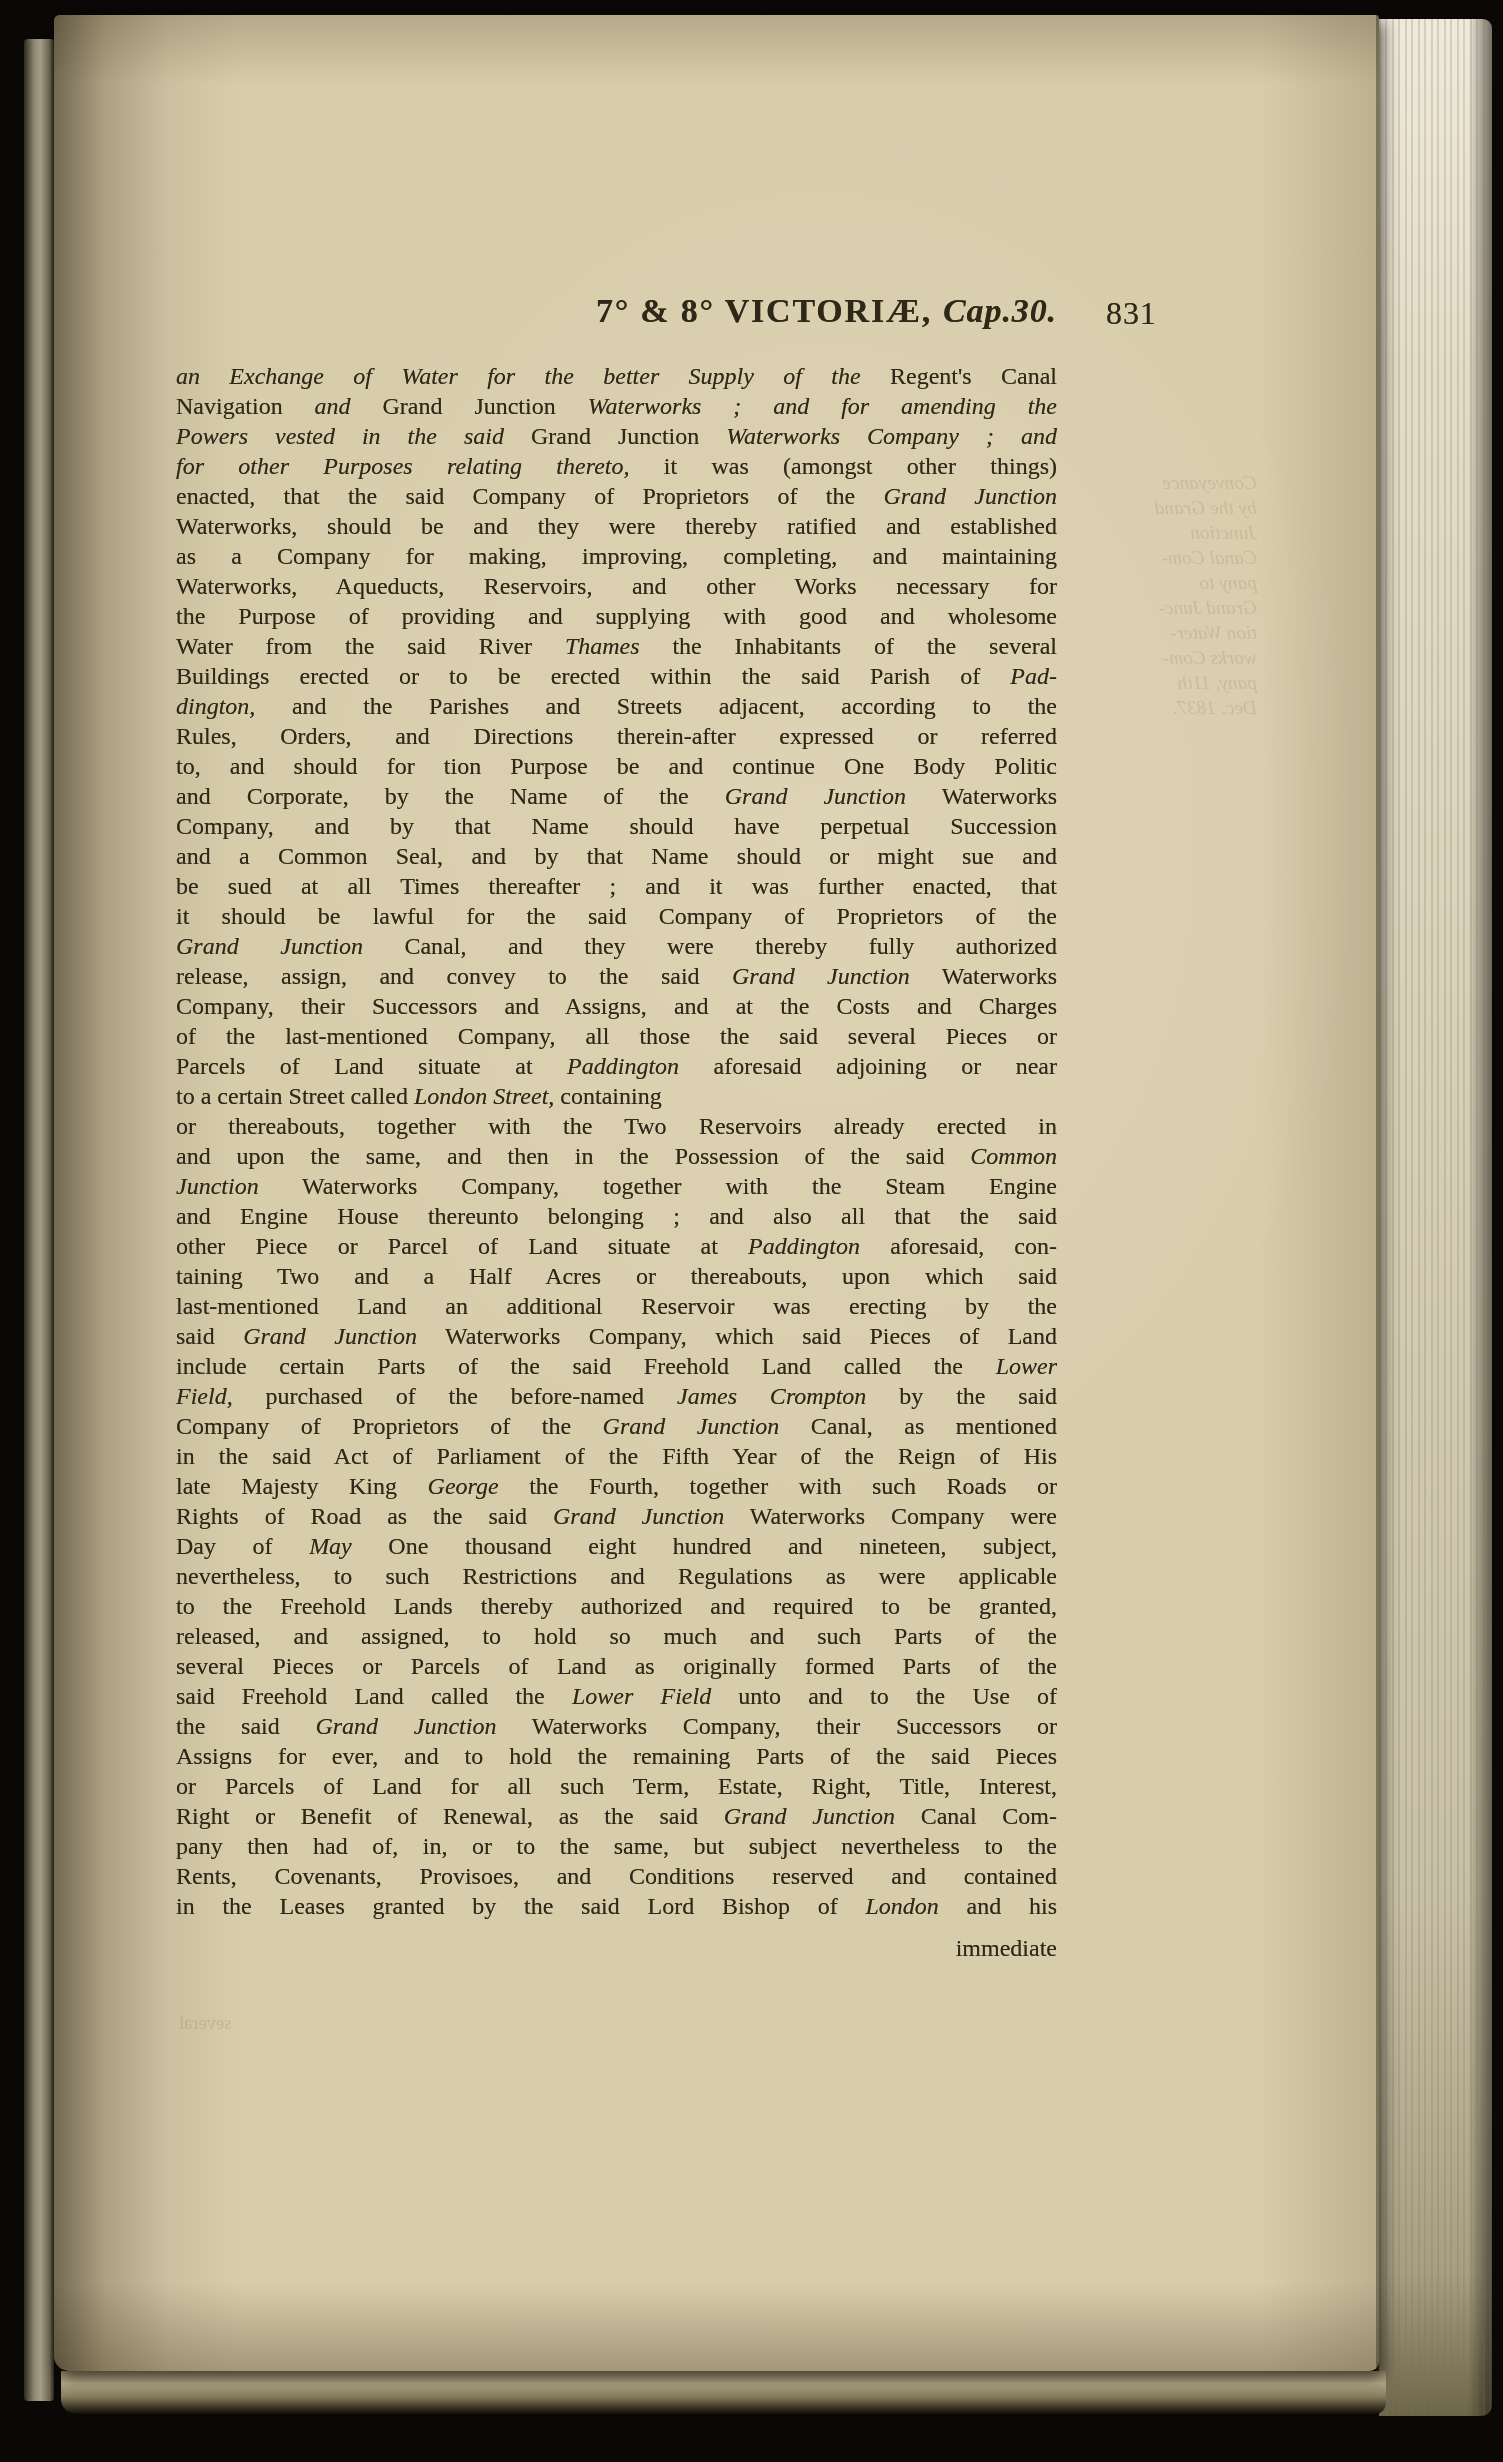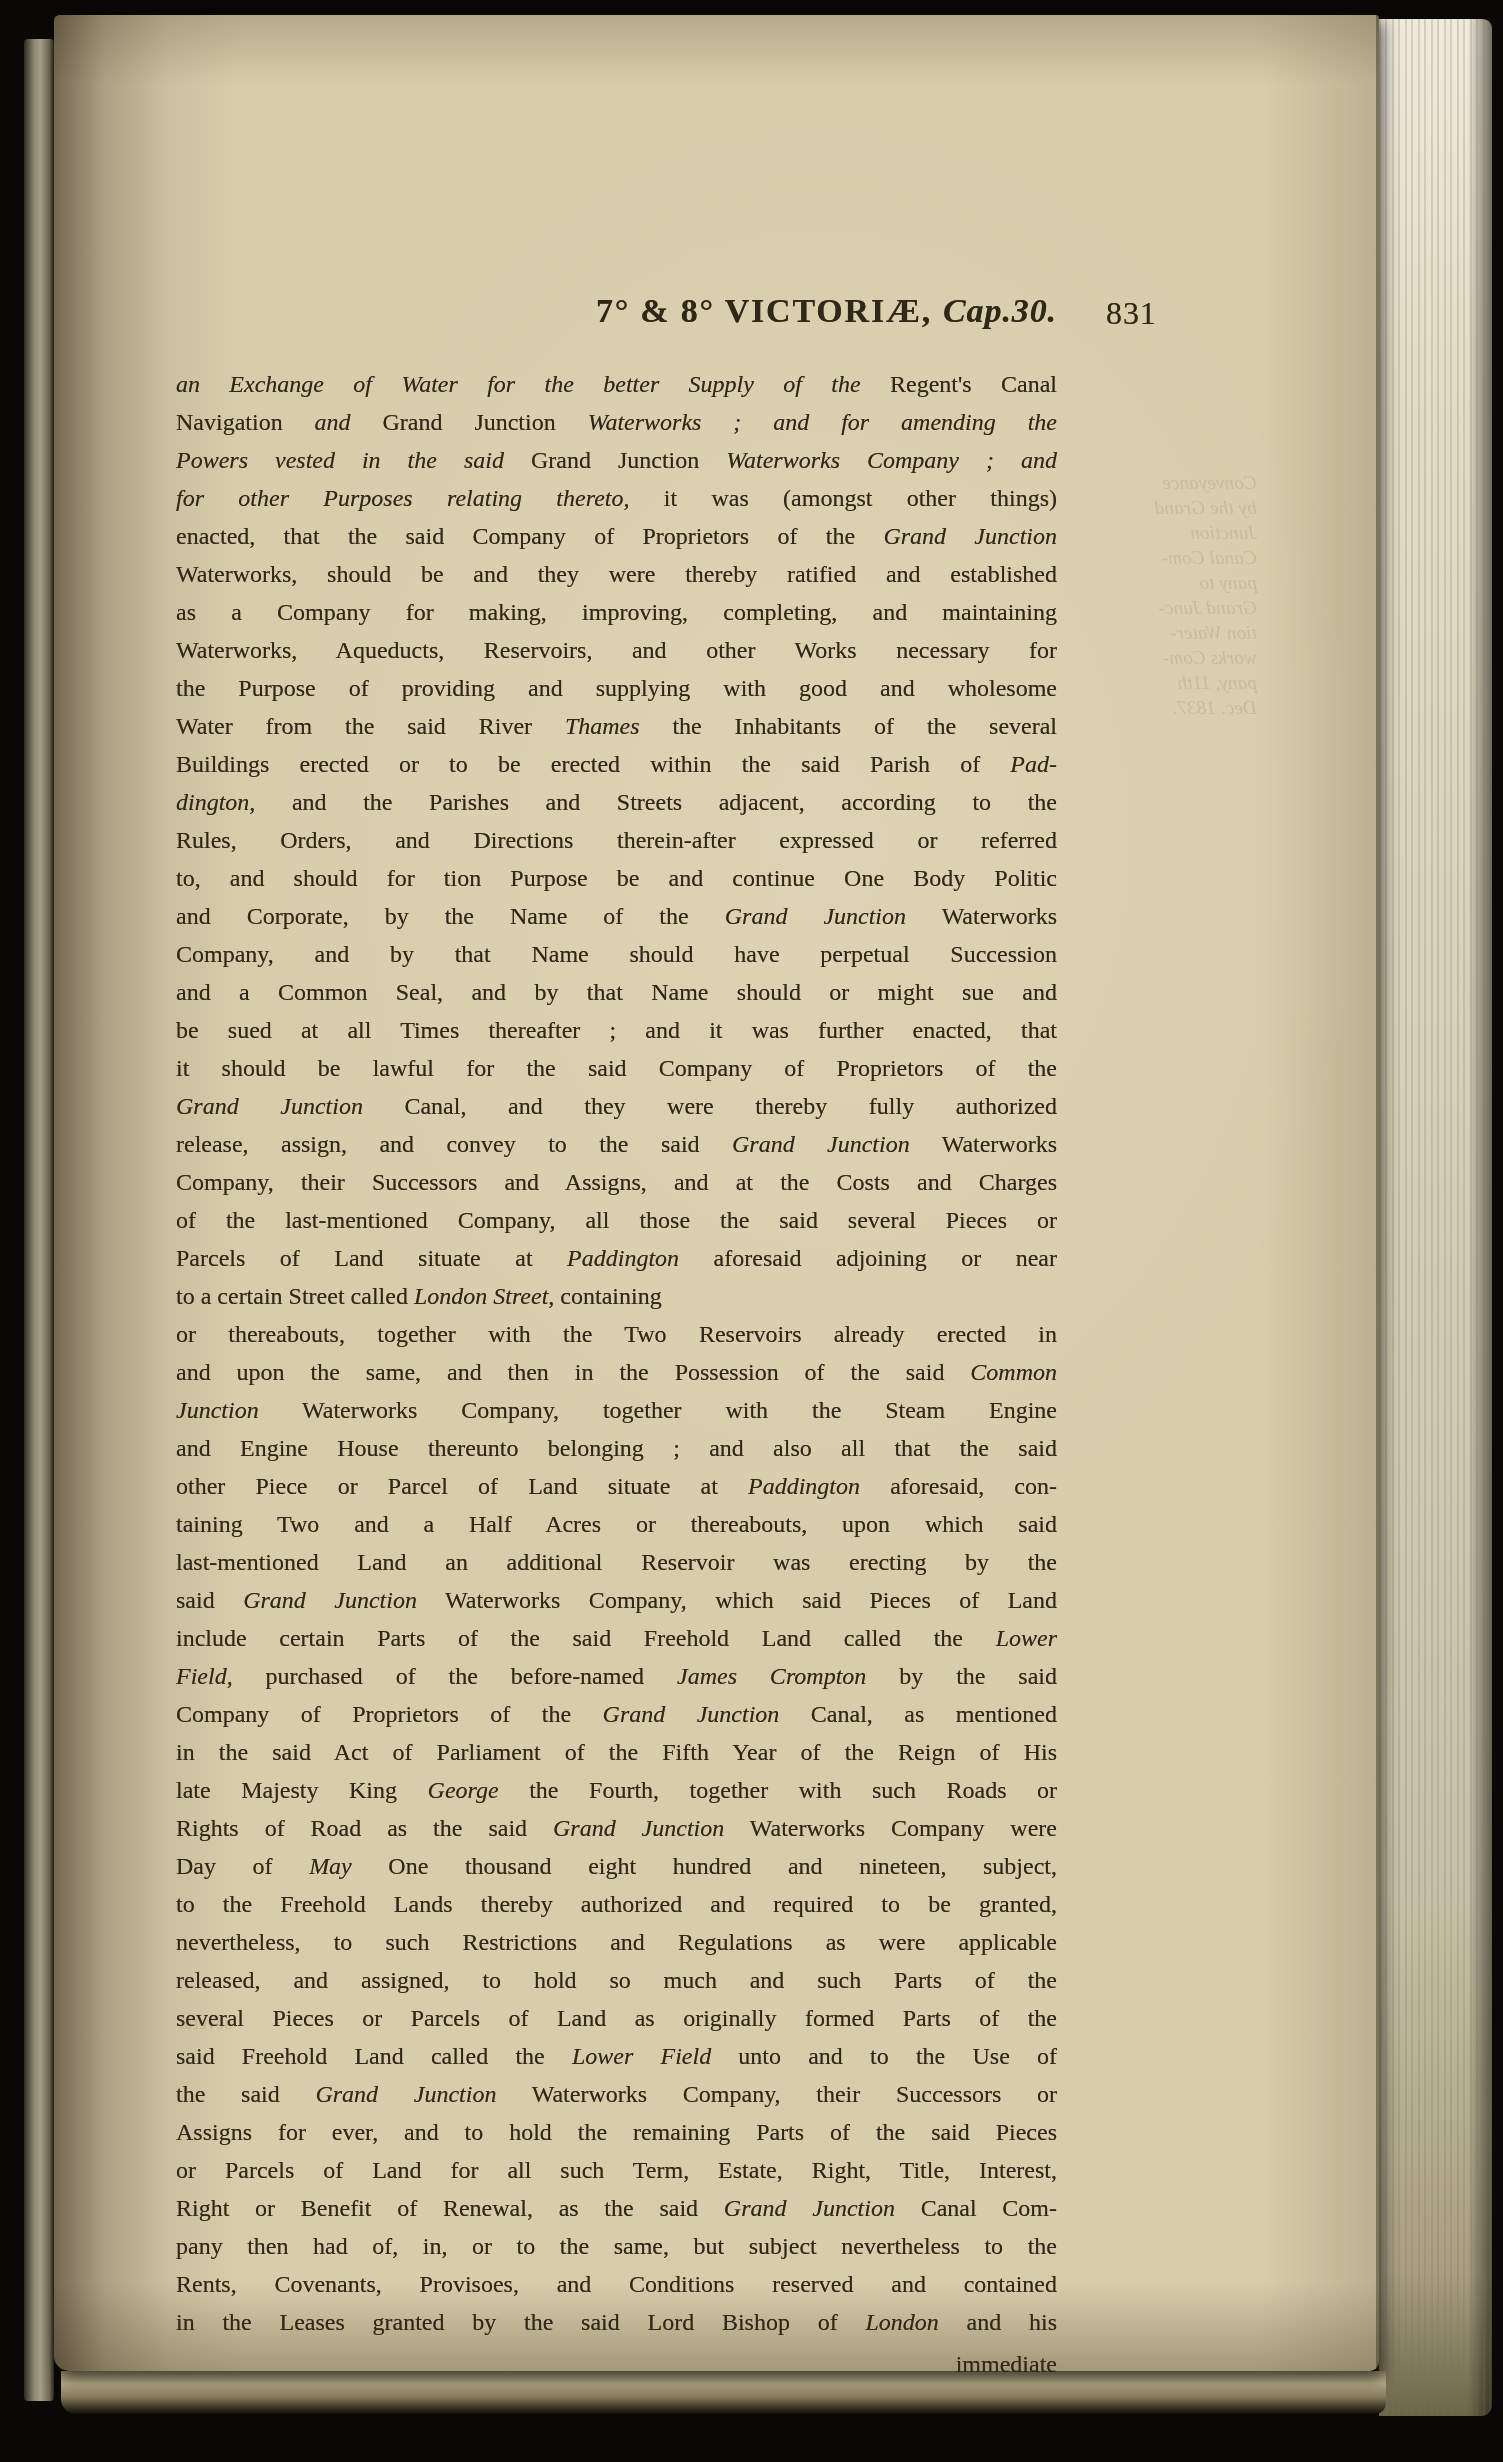--- a/index.html
+++ b/index.html
@@ -68,21 +68,21 @@
     position:absolute;left:122px;top:346px;width:881px;
     color:var(--ink);
     font-size:24px;line-height:30px;
     text-shadow:0 0 0.5px rgba(47,40,24,0.55);
   }
   .line{
     text-align:justify;
     text-align-last:justify;
     text-justify:inter-word;
     white-space:normal;
-    height:30px;overflow:visible;margin-top:8px;
+    height:30px;overflow:visible;
   }
   .line.short{text-align-last:left;}
   .it{font-style:italic;}
   .catchword{
     text-align:right;
     margin-top:12px;
   }
   
   .ghost-note{
     position:absolute;left:1009px;top:455px;width:194px;
@@ -147,22 +147,22 @@
       <div class="line"><span>taining Two and a Half Acres or thereabouts, upon which said</span></div>
       <div class="line"><span>last-mentioned Land an additional Reservoir was erecting by the</span></div>
       <div class="line"><span>said </span><span class="it">Grand Junction</span><span> Waterworks Company, which said Pieces of Land</span></div>
       <div class="line"><span>include certain Parts of the said Freehold Land called the </span><span class="it">Lower</span></div>
       <div class="line"><span class="it">Field,</span><span> purchased of the before-named </span><span class="it">James Crompton</span><span> by the said</span></div>
       <div class="line"><span>Company of Proprietors of the </span><span class="it">Grand Junction</span><span> Canal, as mentioned</span></div>
       <div class="line"><span>in the said Act of Parliament of the Fifth Year of the Reign of His</span></div>
       <div class="line"><span>late Majesty King </span><span class="it">George</span><span> the Fourth, together with such Roads or</span></div>
       <div class="line"><span>Rights of Road as the said </span><span class="it">Grand Junction</span><span> Waterworks Company were</span></div>
       <div class="line"><span>Day of </span><span class="it">May</span><span> One thousand eight hundred and nineteen, subject,</span></div>
+      <div class="line"><span>nevertheless, to such Restrictions and Regulations as were applicable</span></div>
       <div class="line"><span>to the Freehold Lands thereby authorized and required to be granted,</span></div>
-      <div class="line"><span>nevertheless, to such Restrictions and Regulations as were applicable</span></div>
       <div class="line"><span>released, and assigned, to hold so much and such Parts of the</span></div>
       <div class="line"><span>several Pieces or Parcels of Land as originally formed Parts of the</span></div>
       <div class="line"><span>said Freehold Land called the </span><span class="it">Lower Field</span><span> unto and to the Use of</span></div>
       <div class="line"><span>the said </span><span class="it">Grand Junction</span><span> Waterworks Company, their Successors or</span></div>
       <div class="line"><span>Assigns for ever, and to hold the remaining Parts of the said Pieces</span></div>
       <div class="line"><span>or Parcels of Land for all such Term, Estate, Right, Title, Interest,</span></div>
       <div class="line"><span>Right or Benefit of Renewal, as the said </span><span class="it">Grand Junction</span><span> Canal Com-</span></div>
       <div class="line"><span>pany then had of, in, or to the same, but subject nevertheless to the</span></div>
       <div class="line"><span>Rents, Covenants, Provisoes, and Conditions reserved and contained</span></div>
       <div class="line"><span>in the Leases granted by the said Lord Bishop of </span><span class="it">London</span><span> and his</span></div>

